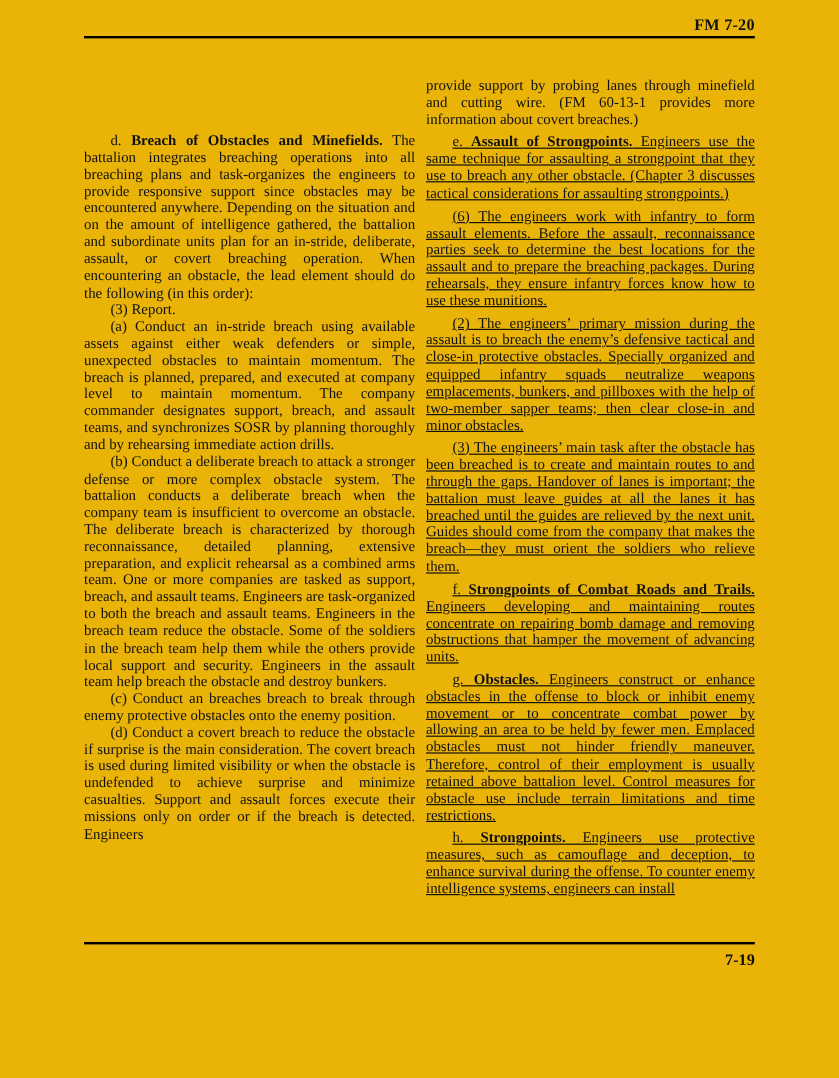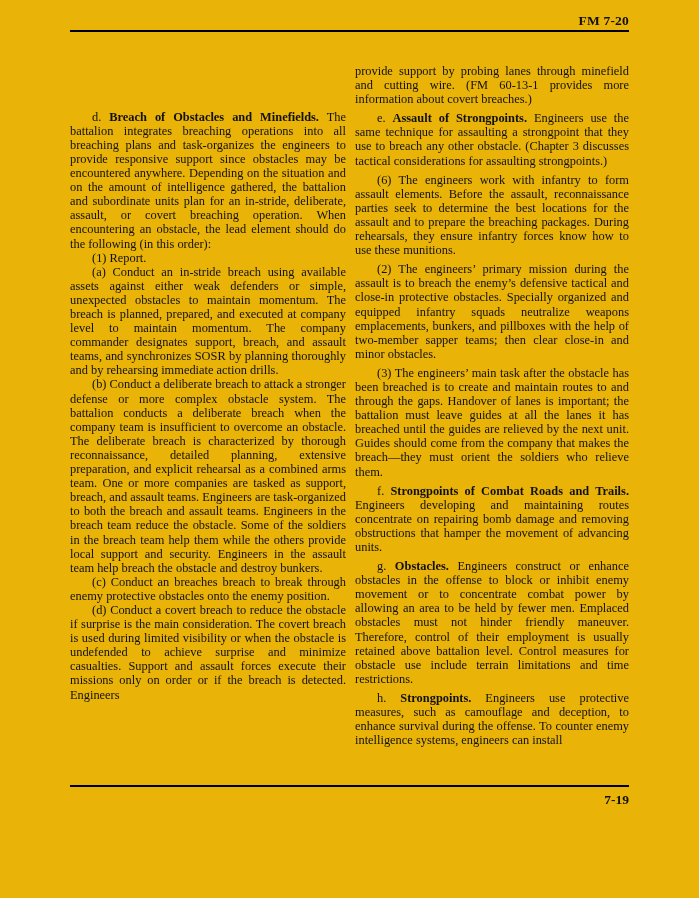--- a/index.html
+++ b/index.html
@@ -65,20 +65,21 @@
   p.para {
     margin: 0;
     text-align: justify;
     hyphens: none;
   }
   p.para.indent {
     text-indent: 22px;
   }
   p.para.spaced {
     margin-top: 5px;
+    text-decoration: underline;
   }
   p.para b {
     font-weight: bold;
   }
   .footer-rule {
     position: absolute;
     top: 785px;
     left: 70px;
     width: 559px;
     height: 2px;
@@ -97,21 +98,21 @@
 
 <div class="page">
 
   <div class="header-label">FM 7-20</div>
 
   <div class="header-rule"></div>
 
   <div class="content">
     <div class="col col-left">
         <p class="para indent"><span>d. </span><b>Breach of Obstacles and Minefields.</b><span> The battalion integrates breaching operations into all breaching plans and task-organizes the engineers to provide responsive support since obstacles may be encountered anywhere. Depending on the situation and on the amount of intelligence gathered, the battalion and subordinate units plan for an in-stride, deliberate, assault, or covert breaching operation. When encountering an obstacle, the lead element should do the following (in this order):</span></p>
-        <p class="para indent"><span>(1) Report.</span></p>
+        <p class="para indent"><span>(3) Report.</span></p>
         <p class="para indent"><span>(a) Conduct an in-stride breach using available assets against either weak defenders or simple, unexpected obstacles to maintain momentum. The breach is planned, prepared, and executed at company level to maintain momentum. The company commander designates support, breach, and assault teams, and synchronizes SOSR by planning thoroughly and by rehearsing immediate action drills.</span></p>
         <p class="para indent"><span>(b) Conduct a deliberate breach to attack a stronger defense or more complex obstacle system. The battalion conducts a deliberate breach when the company team is insufficient to overcome an obstacle. The deliberate breach is characterized by thorough reconnaissance, detailed planning, extensive preparation, and explicit rehearsal as a combined arms team. One or more companies are tasked as support, breach, and assault teams. Engineers are task-organized to both the breach and assault teams. Engineers in the breach team reduce the obstacle. Some of the soldiers in the breach team help them while the others provide local support and security. Engineers in the assault team help breach the obstacle and destroy bunkers.</span></p>
         <p class="para indent"><span>(c) Conduct an breaches breach to break through enemy protective obstacles onto the enemy position.</span></p>
         <p class="para indent"><span>(d) Conduct a covert breach to reduce the obstacle if surprise is the main consideration. The covert breach is used during limited visibility or when the obstacle is undefended to achieve surprise and minimize casualties. Support and assault forces execute their missions only on order or if the breach is detected. Engineers</span></p>
       </div>
     <div class="col-divider"></div>
     <div class="col col-right">
         <p class="para"><span>provide support by probing lanes through minefield and cutting wire. (FM 60-13-1 provides more information about covert breaches.)</span></p>
         <p class="para indent spaced"><span>e. </span><b>Assault of Strongpoints.</b><span> Engineers use the same technique for assaulting a strongpoint that they use to breach any other obstacle. (Chapter 3 discusses tactical considerations for assaulting strongpoints.)</span></p>
         <p class="para indent spaced"><span>(6) The engineers work with infantry to form assault elements. Before the assault, reconnaissance parties seek to determine the best locations for the assault and to prepare the breaching packages. During rehearsals, they ensure infantry forces know how to use these munitions.</span></p>

